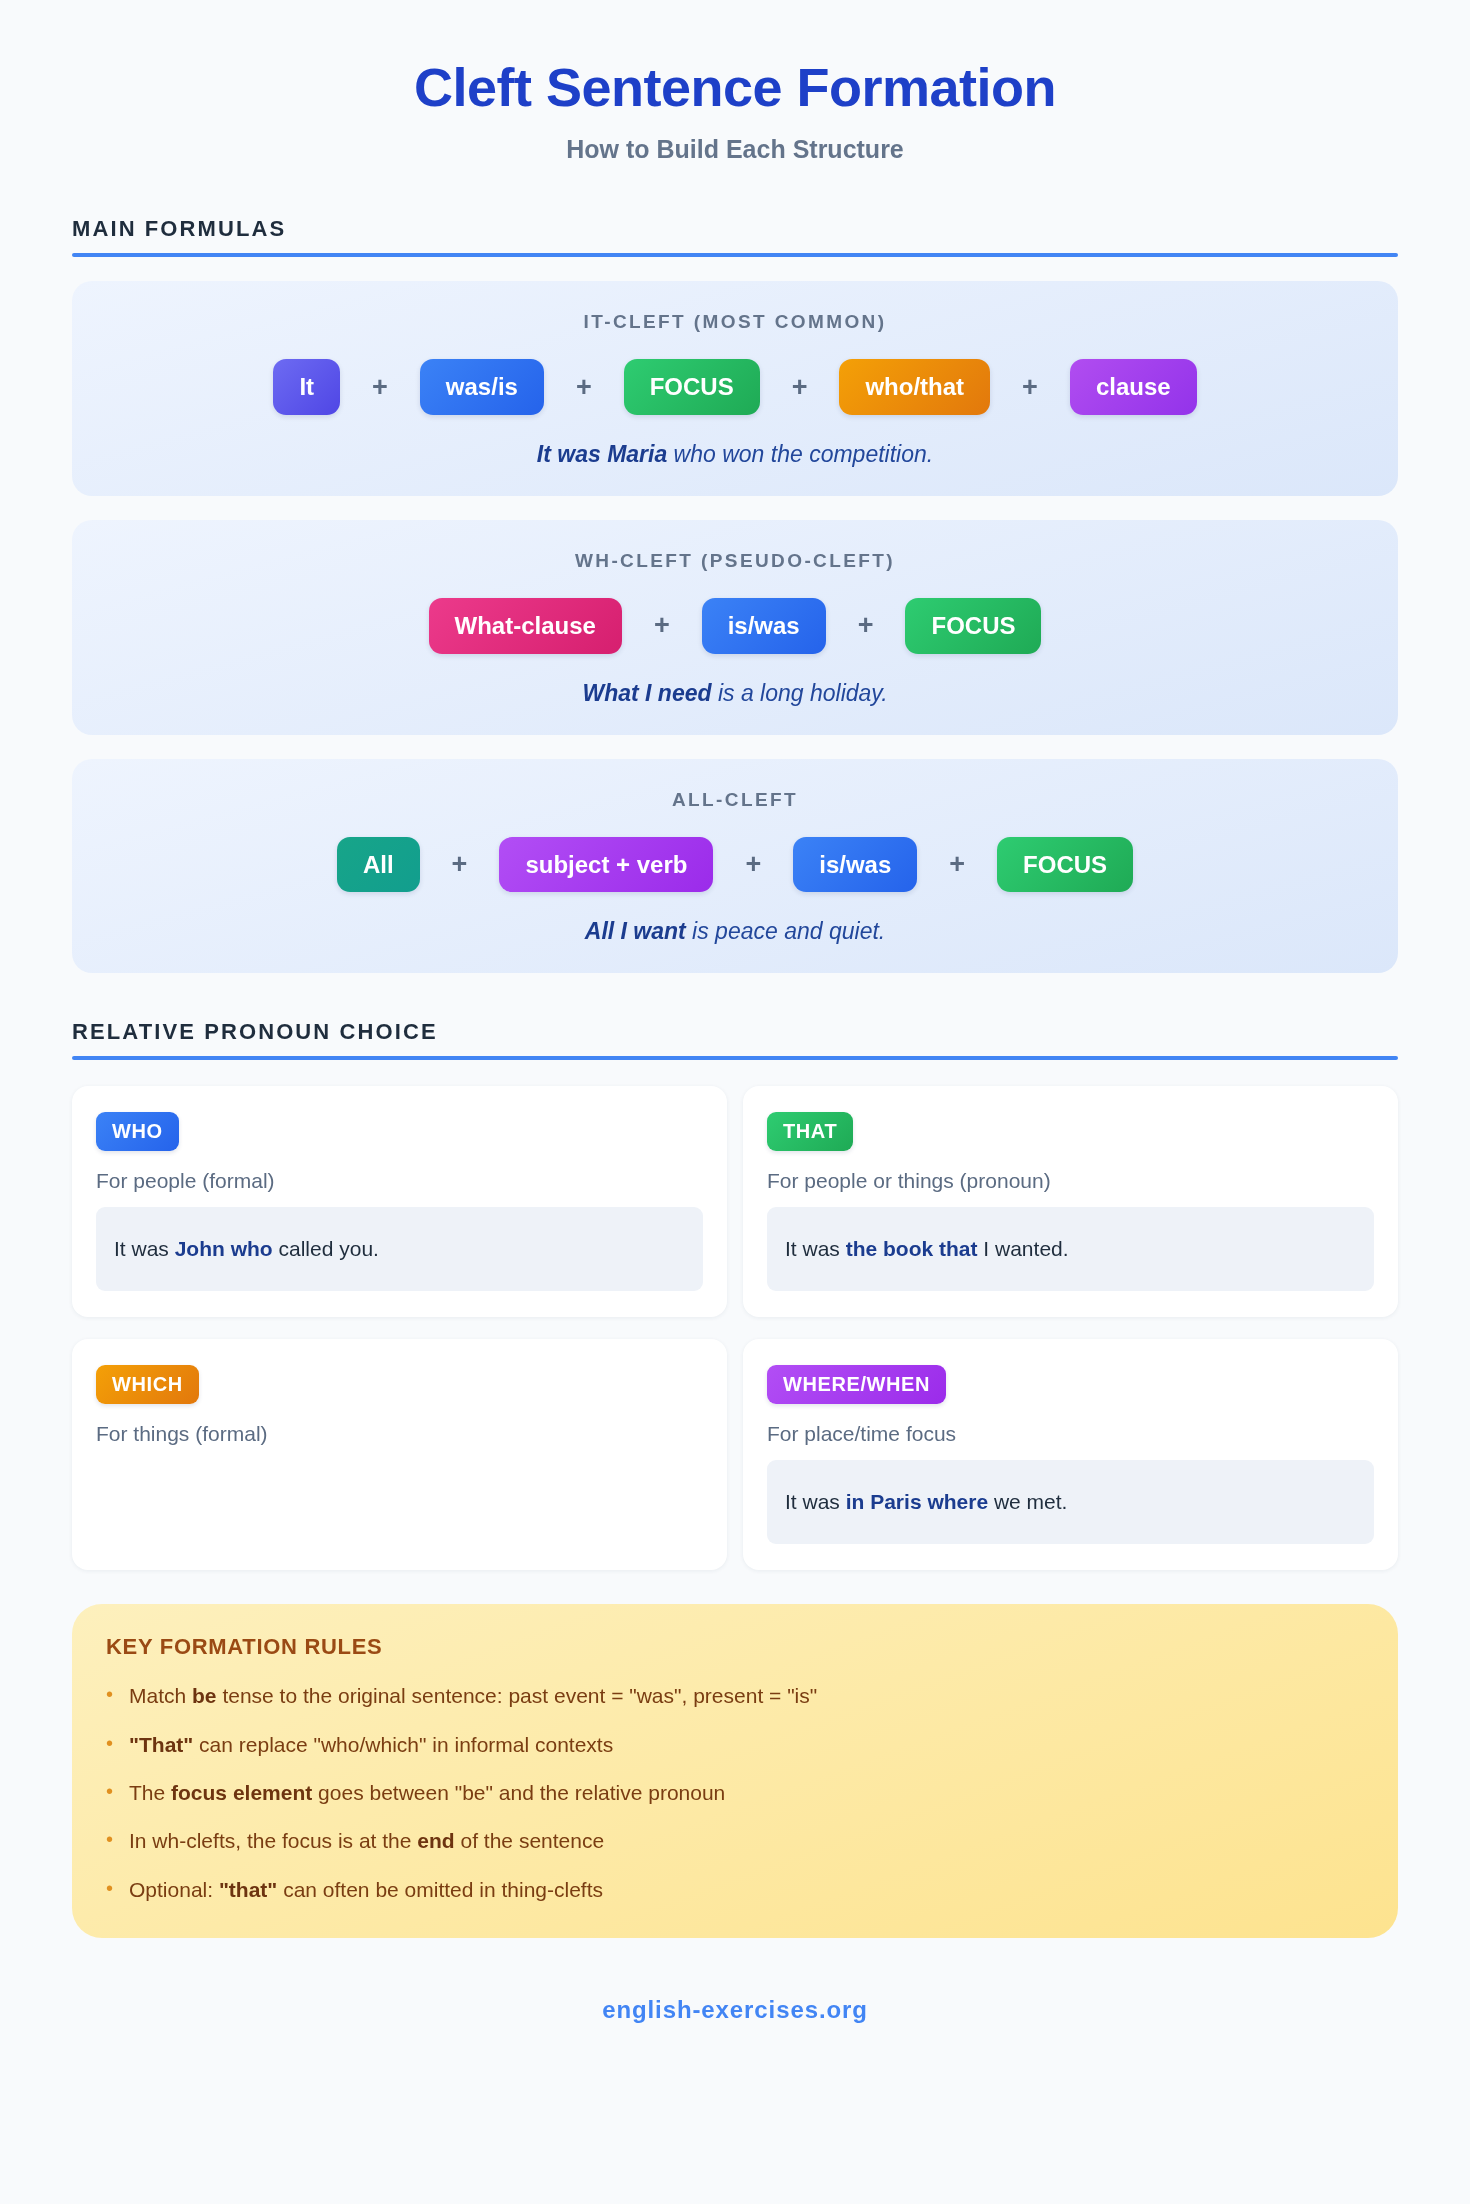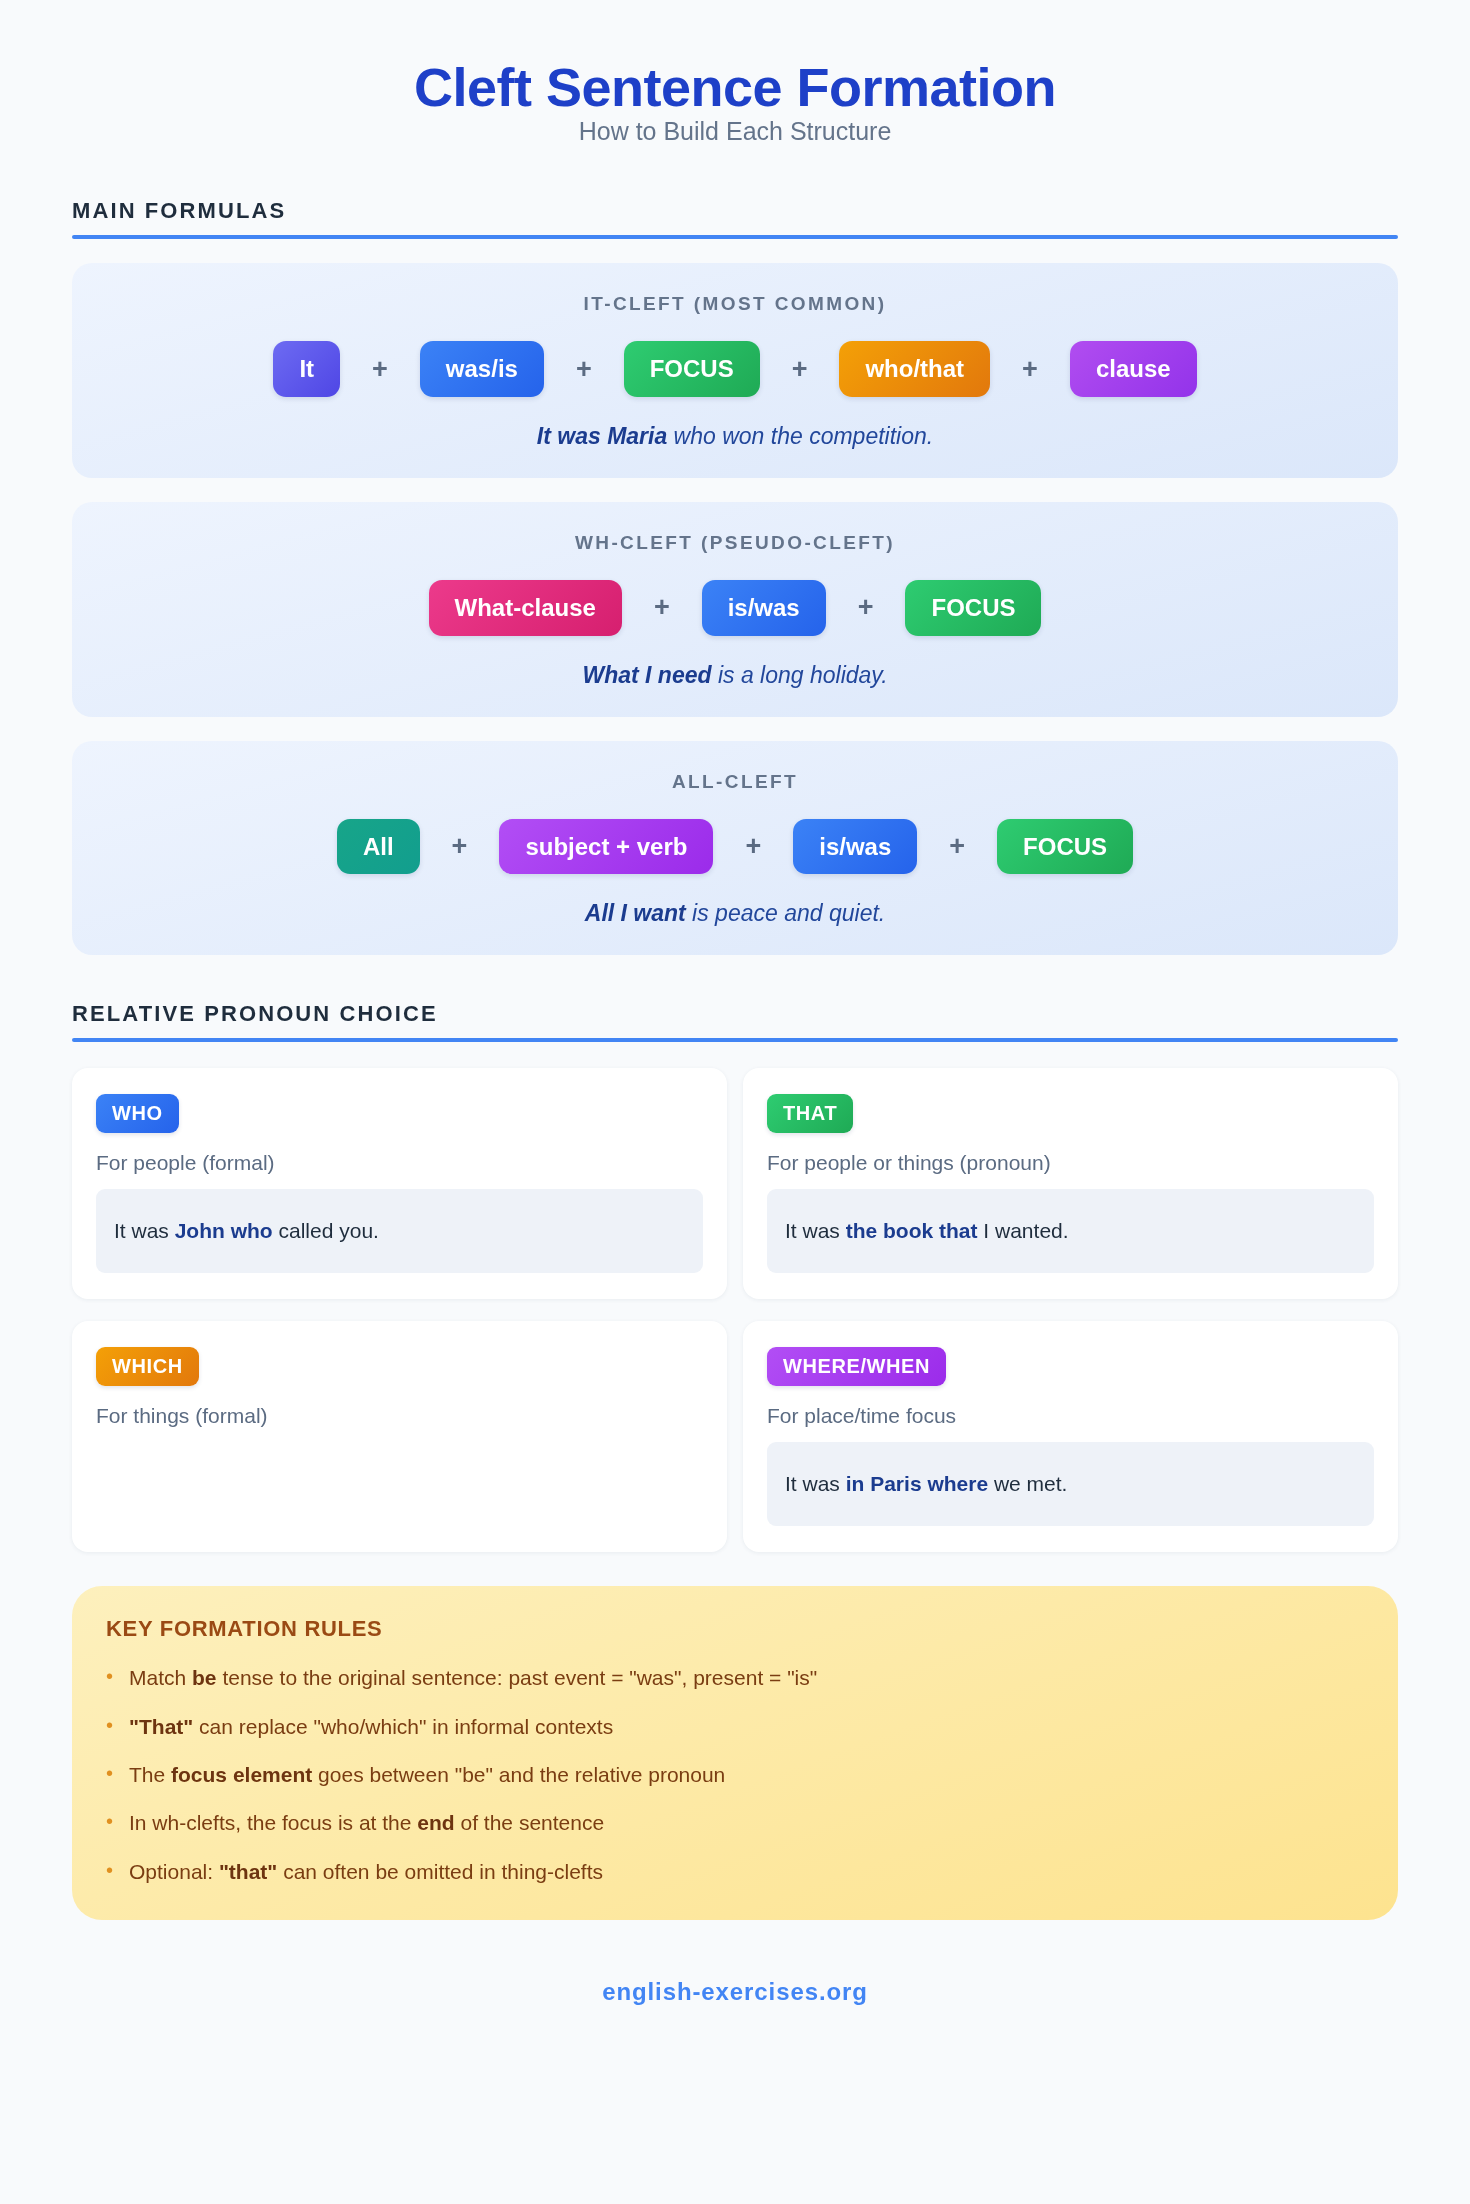--- a/index.html
+++ b/index.html
@@ -31,21 +31,22 @@
     font-size: 54px;
     font-weight: bold;
     color: #1e40c8;
     letter-spacing: -0.5px;
     line-height: 1.1;
   }
 
   .subtitle {
     font-size: 25px;
     color: #64748b;
-    font-weight: normal;
+    margin-top: 18px;
+    font-weight: bold;
   }
 
   
   .section-head {
     margin-top: 52px;
   }
   .section-head.second { margin-top: 46px; }
 
   .section-title {
     font-size: 22px;

